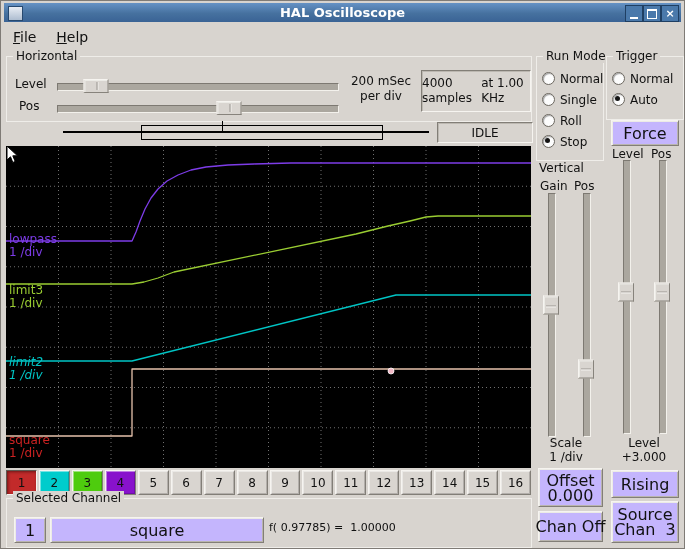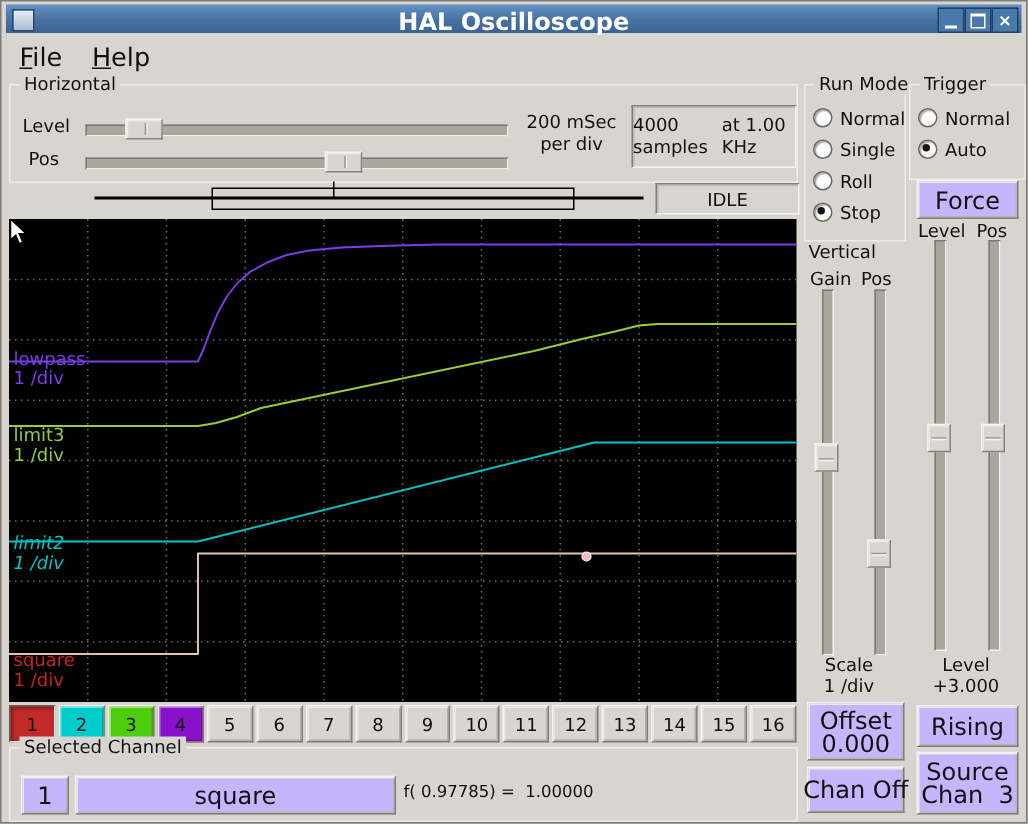--- a/index.html
+++ b/index.html
@@ -1,29 +1,29 @@
 <!DOCTYPE html>
 <html><head>
 <meta charset="utf-8">
 <style>
   html,body{margin:0;padding:0}
   body{width:685px;height:549px;overflow:hidden;font-family:"DejaVu Sans","Liberation Sans",sans-serif;font-size:12px;color:#111;background:#8f8f8f}
   .window{position:relative;width:683px;height:547px;background:#d8d4cf;border:1px solid #7f7b76}
   
   .titlebar{position:absolute;left:3px;top:2px;right:3px;height:19px;background:linear-gradient(180deg,#6592c5,#46719f 55%,#3a6395)}
-  .ttitle{position:absolute;left:0;right:0;top:2px;text-align:center;color:#fff;font-weight:bold;font-size:16px}
+  .ttitle{position:absolute;left:0;right:0;top:2px;text-align:center;color:#fff;font-weight:bold;font-size:13px}
   .ticon{position:absolute;left:4px;top:3px;width:13px;height:13px;background:linear-gradient(#e8edf4,#aebdd0);border:1px solid #27496f}
   .tbtn{position:absolute;top:2px;width:16px;height:15px;background:#4a79ab;border:1px solid #1f3f63;color:#fff;display:flex;align-items:center;justify-content:center}
   .tbtn.close{right:2px}.tbtn.max{right:20px}.tbtn.min{right:38px}
   .glyph-min{width:8px;height:2px;background:#fff;margin-top:8px}
   .glyph-max{width:8px;height:7px;border:1px solid #fff;border-top-width:2px}
   .glyph-x{font-weight:bold;font-size:11px;line-height:1}
   
   .menubar{position:absolute;left:4px;top:24px;right:4px;height:24px}
-  .menu-item{display:inline-block;padding:4px 8px;font-size:17px}
+  .menu-item{display:inline-block;padding:4px 8px;font-size:14px}
   .menu-item::first-letter{text-decoration:underline}
   
   .frame{position:absolute;border:1px groove #efede9}
   .frame-label{position:absolute;top:-8px;left:6px;background:#d8d4cf;padding:0 3px;font-size:12px;white-space:nowrap}
   .lab{position:absolute;font-size:12px;white-space:nowrap}
   .center{text-align:center}
   
   .btn{position:absolute;display:flex;align-items:center;justify-content:center;background:#c4b5fd;border:1px solid;border-color:#f6f4f0 #827e77 #827e77 #f6f4f0;box-shadow:inset 1px 1px 0 #ecebe6,inset -1px -1px 0 #b9b5ae;font-size:16px;cursor:default;white-space:pre}
   .btn.two{flex-direction:column;line-height:15px}
   .sunken{background:#d8d4cf;border:1px solid;border-color:#827e77 #f6f4f0 #f6f4f0 #827e77;box-shadow:inset 1px 1px 0 #bcb8b1}

